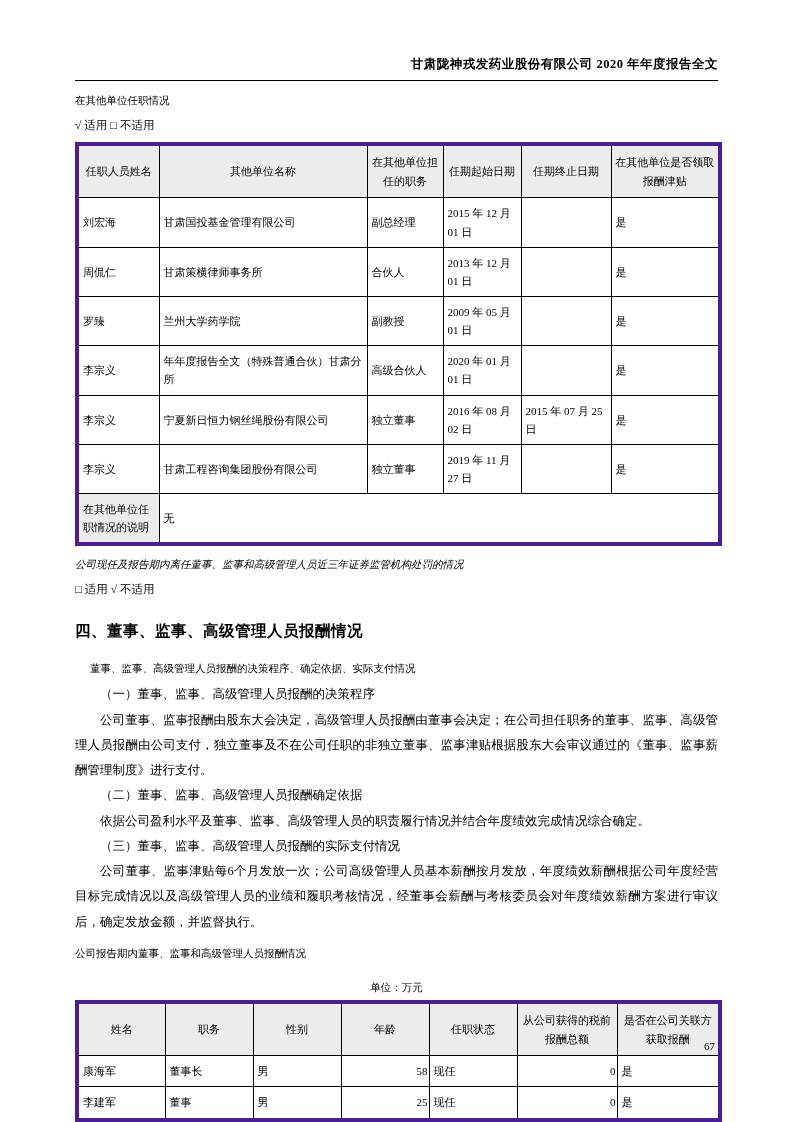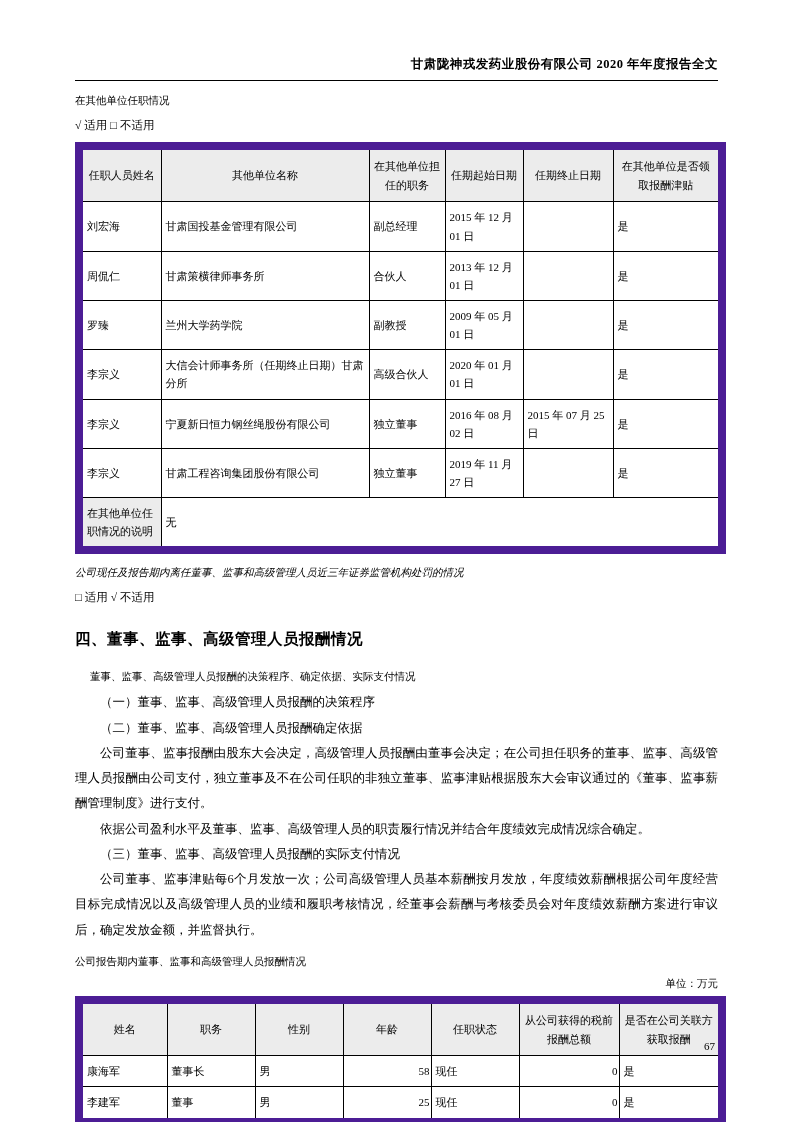--- a/index.html
+++ b/index.html
@@ -10,41 +10,41 @@
     overflow:hidden;
   }
   .doc-header{
     text-align:right;font-size:12.5px;font-weight:bold;letter-spacing:.5px;
     padding-bottom:7px;border-bottom:1.5px solid #000;
   }
   .small-caption{font-size:10.5px;margin:13px 0 0 0;}
   .applicability{font-size:11.5px;margin:10px 0 9px 0;}
   table.doc-table{
     width:643px;border-collapse:collapse;table-layout:fixed;
-    border:8px solid #4c1d95;font-size:11px;
+    border:4px solid #4c1d95;font-size:11px;
   }
   .doc-table th{
     background:#ececec;font-weight:normal;border:1px solid #000;
     padding:7px 3px;text-align:center;line-height:1.7;vertical-align:middle;
   }
   .doc-table td{
     border:1px solid #000;padding:6px 4px;line-height:1.65;
     vertical-align:middle;text-align:left;word-break:break-all;
   }
   .doc-table td.label-cell{background:#ececec;}
   .doc-table td.ar{text-align:right;padding-right:1px;}
   .after-table-caption{font-size:10.5px;margin:12px 0 0 0;font-style:italic;}
   h2.sec-heading{
     font-family:"Liberation Sans","DejaVu Sans",sans-serif;
     font-size:15.5px;font-weight:bold;margin:24px 0 20px 0;letter-spacing:.5px;
   }
   .intro-caption{font-size:10.5px;margin:0 0 6px 15px;}
   .para{font-size:12.5px;line-height:2.02;margin:0;text-indent:2em;text-align:justify;}
   .table2-caption{font-size:10.5px;margin:12px 0 0 0;}
-  .unit-line{font-size:10.5px;text-align:right;margin:8px 0 5px 0;}
+  .unit-line{font-size:10.5px;text-align:center;margin:20px 0 5px 0;}
   .page-number{position:absolute;top:1040px;right:78px;font-size:11px;}
 </style>
 </head>
 <body>
 
 <div class="page">
 
   <div class="doc-header">甘肃陇神戎发药业股份有限公司 2020 年年度报告全文</div>
 
   <p class="small-caption">在其他单位任职情况</p>
@@ -89,21 +89,21 @@
       <tr>
         <td>罗臻</td>
         <td>兰州大学药学院</td>
         <td>副教授</td>
         <td>2009 年 05 月 01 日</td>
         <td></td>
         <td>是</td>
       </tr>
       <tr>
         <td>李宗义</td>
-        <td>大信会计师事务所（任期终止日期）甘肃分所</td>
+        <td>年年度报告全文（特殊普通合伙）甘肃分所</td>
         <td>高级合伙人</td>
         <td>2020 年 01 月 01 日</td>
         <td></td>
         <td>是</td>
       </tr>
       <tr>
         <td>李宗义</td>
         <td>宁夏新日恒力钢丝绳股份有限公司</td>
         <td>独立董事</td>
         <td>2016 年 08 月 02 日</td>
@@ -125,22 +125,22 @@
     </tbody>
   </table>
 
   <p class="after-table-caption">公司现任及报告期内离任董事、监事和高级管理人员近三年证券监管机构处罚的情况</p>
   <p class="applicability">□ 适用 √ 不适用</p>
 
   <h2 class="sec-heading">四、董事、监事、高级管理人员报酬情况</h2>
 
   <p class="intro-caption">董事、监事、高级管理人员报酬的决策程序、确定依据、实际支付情况</p>
   <p class="para">（一）董事、监事、高级管理人员报酬的决策程序</p>
+  <p class="para">公司董事、监事报酬由股东大会决定，高级管理人员报酬由董事会决定；在公司担任职务的董事、监事、高级管理人员报酬由公司支付，独立董事及不在公司任职的非独立董事、监事津贴根据股东大会审议通过的《董事、监事薪酬管理制度》进行支付。</p>
   <p class="para">（二）董事、监事、高级管理人员报酬确定依据</p>
-  <p class="para">公司董事、监事报酬由股东大会决定，高级管理人员报酬由董事会决定；在公司担任职务的董事、监事、高级管理人员报酬由公司支付，独立董事及不在公司任职的非独立董事、监事津贴根据股东大会审议通过的《董事、监事薪酬管理制度》进行支付。</p>
   <p class="para">依据公司盈利水平及董事、监事、高级管理人员的职责履行情况并结合年度绩效完成情况综合确定。</p>
   <p class="para">（三）董事、监事、高级管理人员报酬的实际支付情况</p>
   <p class="para">公司董事、监事津贴每6个月发放一次；公司高级管理人员基本薪酬按月发放，年度绩效薪酬根据公司年度经营目标完成情况以及高级管理人员的业绩和履职考核情况，经董事会薪酬与考核委员会对年度绩效薪酬方案进行审议后，确定发放金额，并监督执行。</p>
 
   <p class="table2-caption">公司报告期内董事、监事和高级管理人员报酬情况</p>
   <p class="unit-line">单位：万元</p>
 
   <table class="doc-table">
     <colgroup>
       <col style="width:88px">

